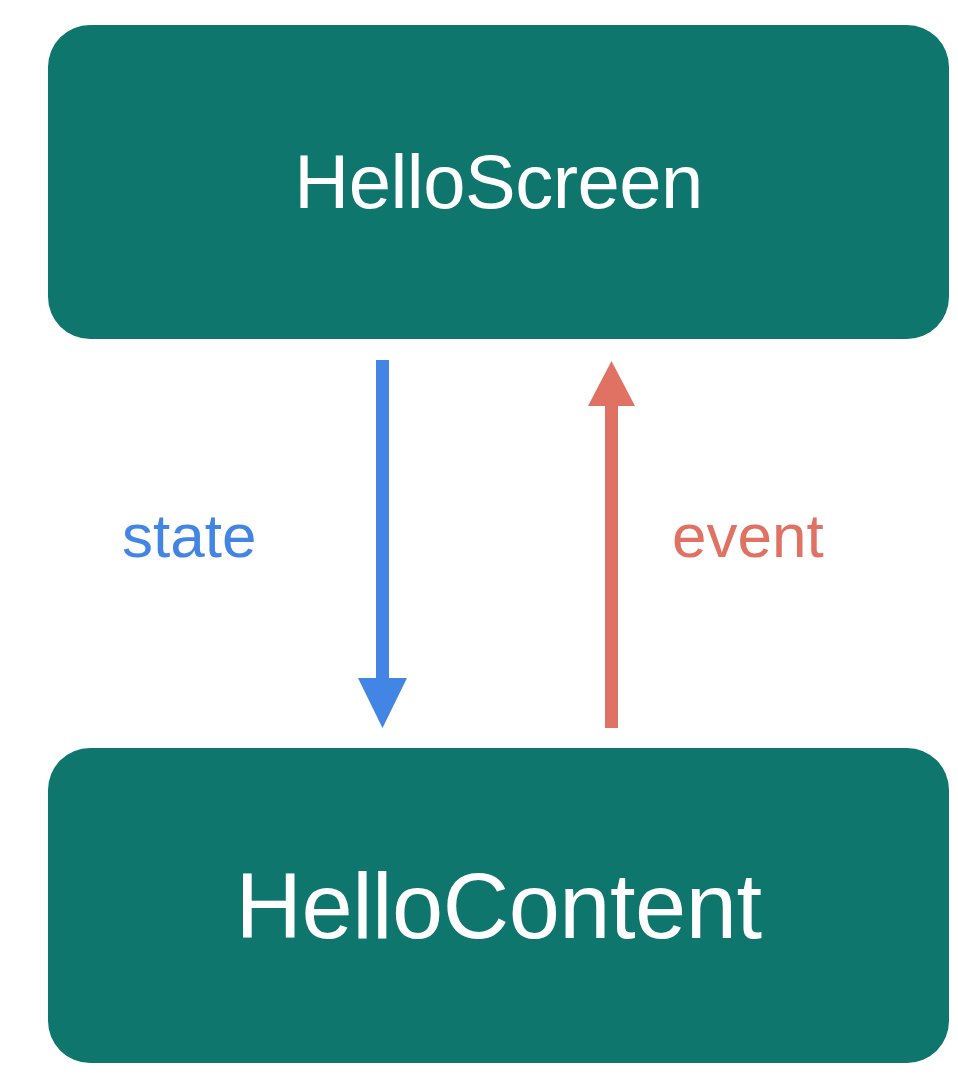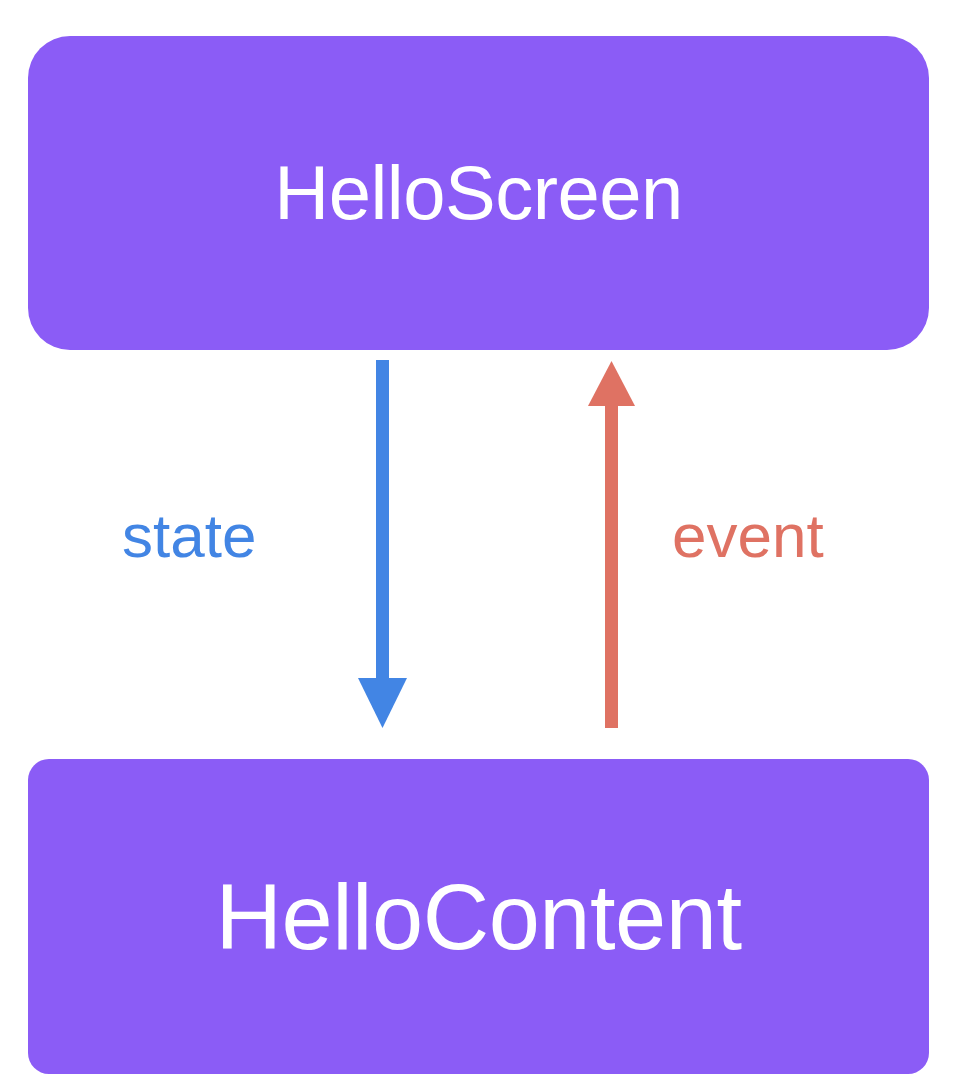--- a/index.html
+++ b/index.html
@@ -14,38 +14,36 @@
     overflow: hidden;
   }
   #diagram-root {
     position: relative;
     width: 958px;
     height: 1078px;
     background: #ffffff;
   }
   .node-box {
     position: absolute;
-    left: 28px;
+    left: 48px;
     width: 901px;
-    background: #8b5cf6;
+    background: #0f766e;
     border-radius: 42px;
     display: flex;
     align-items: center;
     justify-content: center;
     box-sizing: border-box;
-    margin-top: 11px;
   }
   #node-hello-screen {
     top: 25px;
     height: 314px;
   }
   #node-hello-content {
     top: 748px;
     height: 315px;
-    border-radius: 21px;
   }
   .node-label {
     color: #ffffff;
     font-family: "Liberation Sans", sans-serif;
     font-weight: 400;
     letter-spacing: -0.5px;
     white-space: nowrap;
     line-height: 1;
   }
   #node-hello-screen .node-label {

